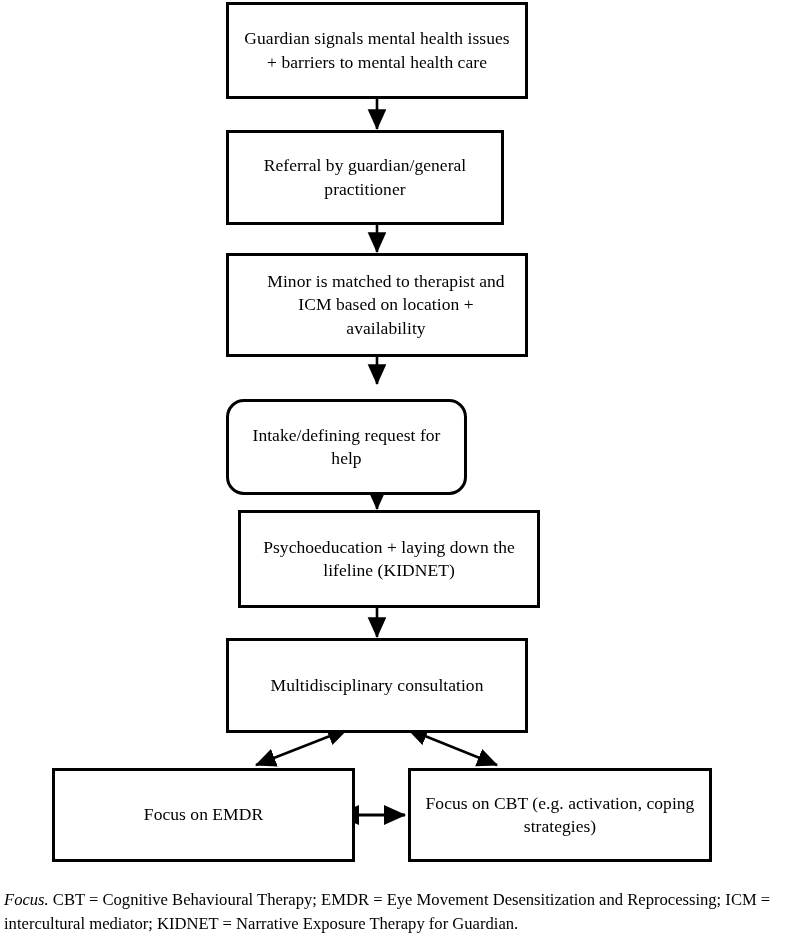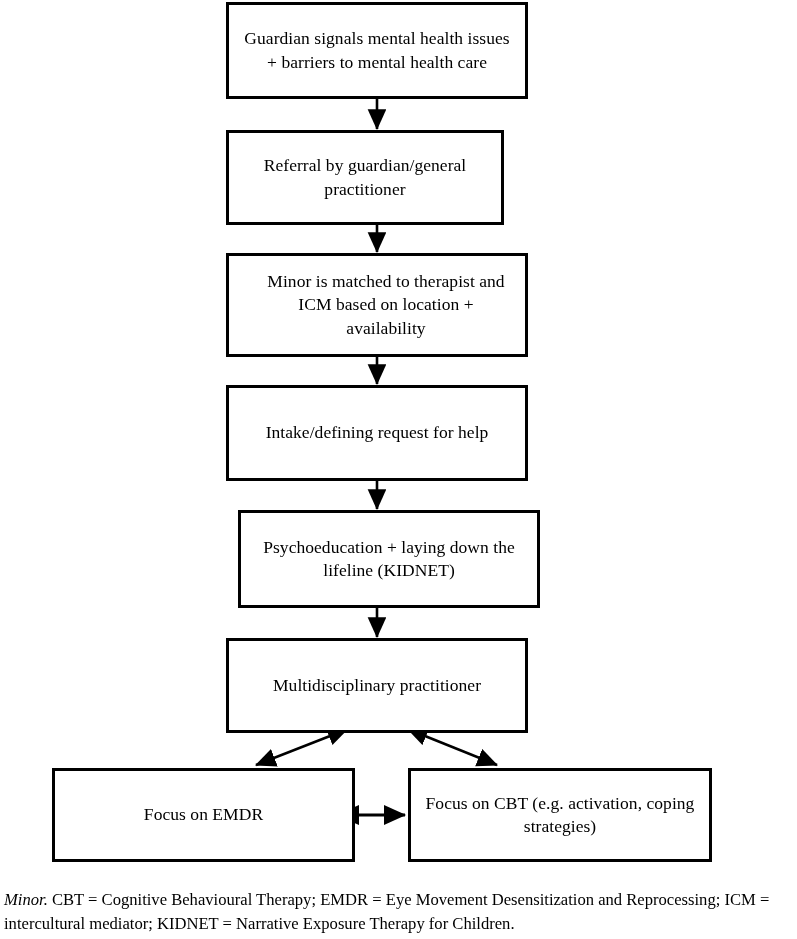--- a/index.html
+++ b/index.html
@@ -88,37 +88,37 @@
   </div>
 
   <div class="node" style="left:226px; top:130px; width:278px; height:95px;">
     <span class="node-label">Referral by guardian/general practitioner</span>
   </div>
 
   <div class="node" style="left:226px; top:253px; width:302px; height:104px;padding-left:28px;">
     <span class="node-label">Minor is matched to therapist and ICM based on location + availability</span>
   </div>
 
-  <div class="node" style="left:226px; top:385px; width:302px; height:96px;">
+  <div class="node" style="left:226px; top:399px; width:241px; height:96px;border-radius:18px;">
     <span class="node-label">Intake/defining request for help</span>
   </div>
 
   <div class="node" style="left:238px; top:510px; width:302px; height:98px;">
     <span class="node-label">Psychoeducation + laying down the lifeline (KIDNET)</span>
   </div>
 
   <div class="node" style="left:226px; top:638px; width:302px; height:95px;">
-    <span class="node-label">Multidisciplinary practitioner</span>
+    <span class="node-label">Multidisciplinary consultation</span>
   </div>
 
   <div class="node" style="left:408px; top:768px; width:304px; height:94px;">
     <span class="node-label">Focus on CBT (e.g. activation, coping strategies)</span>
   </div>
 
   <div class="node" style="left:52px; top:768px; width:303px; height:94px;">
     <span class="node-label">Focus on EMDR</span>
   </div>
 
   <div class="note">
-    <i>Minor.</i><span> CBT = Cognitive Behavioural Therapy; EMDR = Eye Movement Desensitization and Reprocessing; ICM = intercultural mediator; KIDNET = Narrative Exposure Therapy for Children.</span>
+    <i>Focus.</i><span> CBT = Cognitive Behavioural Therapy; EMDR = Eye Movement Desensitization and Reprocessing; ICM = intercultural mediator; KIDNET = Narrative Exposure Therapy for Guardian.</span>
   </div>
 
 </div>
 
 </body></html>

